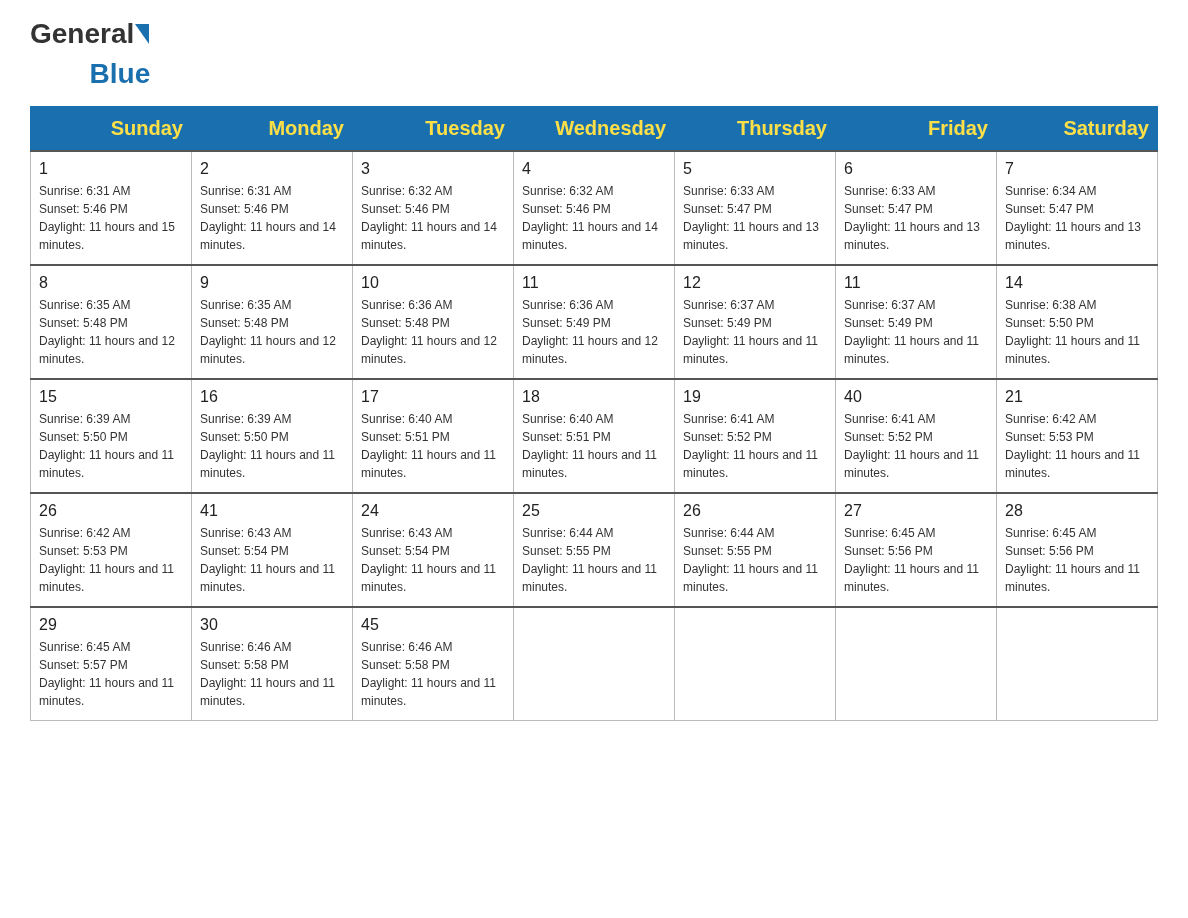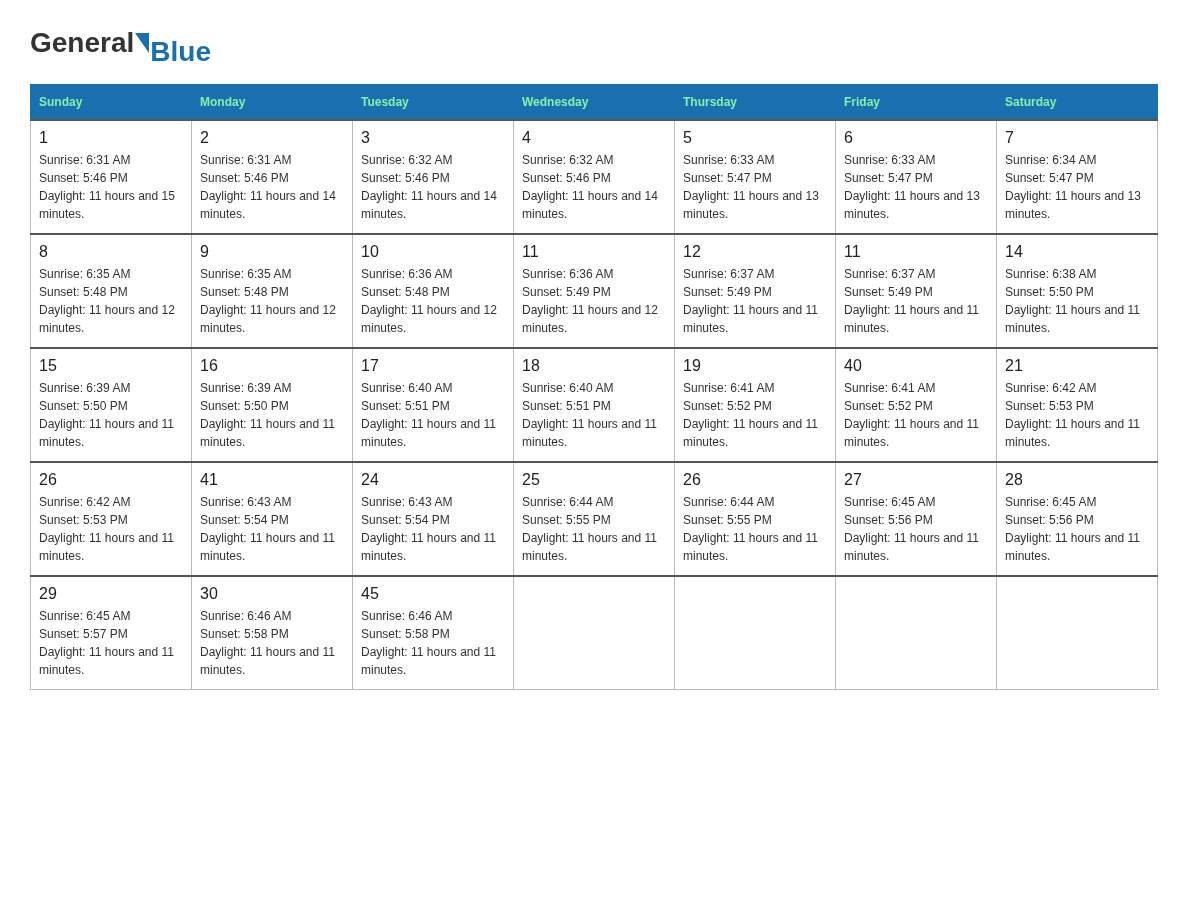--- a/index.html
+++ b/index.html
@@ -11,22 +11,22 @@
       padding: 20px 30px;
     }
     .header {
       display: flex;
       justify-content: space-between;
       align-items: flex-start;
       margin-bottom: 18px;
     }
     .logo {
       display: flex;
-      flex-direction: row;
-      align-items: center;
+      flex-direction: column;
+      align-items: flex-end;
     }
     .title-section {
       text-align: right;
     }
     .month-title {
       font-size: 52px;
       font-weight: bold;
       color: #222;
     }
     .location-title {
@@ -34,25 +34,25 @@
       color: #444;
       margin-top: 2px;
     }
     .calendar-table {
       width: 100%;
       border-collapse: collapse;
       border: 1px solid #999;
     }
     .calendar-table th {
       background-color: #1a6faf;
-      color: #86efac;
-      font-size: 12px;
+      color: #fde047;
+      font-size: 20px;
       font-weight: bold;
       padding: 10px 8px;
-      text-align: left;
+      text-align: right;
       border: 1px solid #1a6faf;
     }
     .calendar-table td {
       vertical-align: top;
       padding: 8px 8px 10px 8px;
       border: 1px solid #bbb;
       width: calc(100% / 7);
       font-size: 13px;
       color: #222;
       min-height: 100px;
@@ -77,21 +77,21 @@
   </style>
 </head>
 <body>
 
 <div class="header">
   <div class="logo">
     <div style="display:flex; align-items:center; line-height:1;">
       <span style="font-size:28px; font-weight:bold; color:#333;">General</span>
       <span style="display:inline-block; width:0; height:0; border-left:14px solid transparent; border-right:0; border-top:20px solid #1a6faf; margin:0 1px;"></span>
     </div>
-    <div style="line-height:1; margin-top:18px;">
+    <div style="line-height:1; margin-top:12px;">
       <span style="font-size:28px; font-weight:bold; color:#1a6faf;">Blue</span>
     </div>
   </div>
   <div class="title-section">
     <div class="month-title"></div>
     <div class="location-title"></div>
   </div>
 </div>
 
 <table class="calendar-table">

